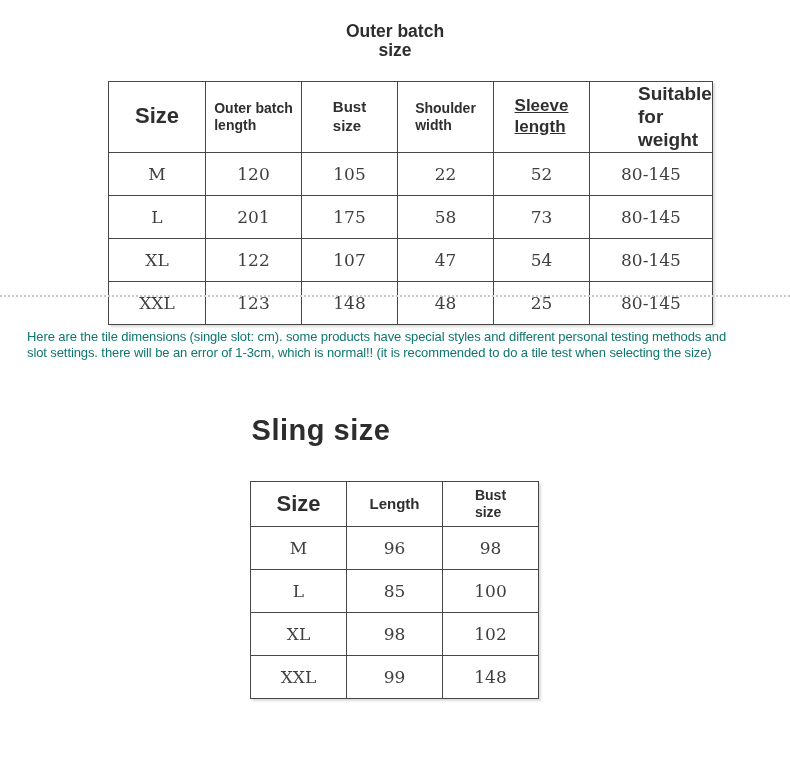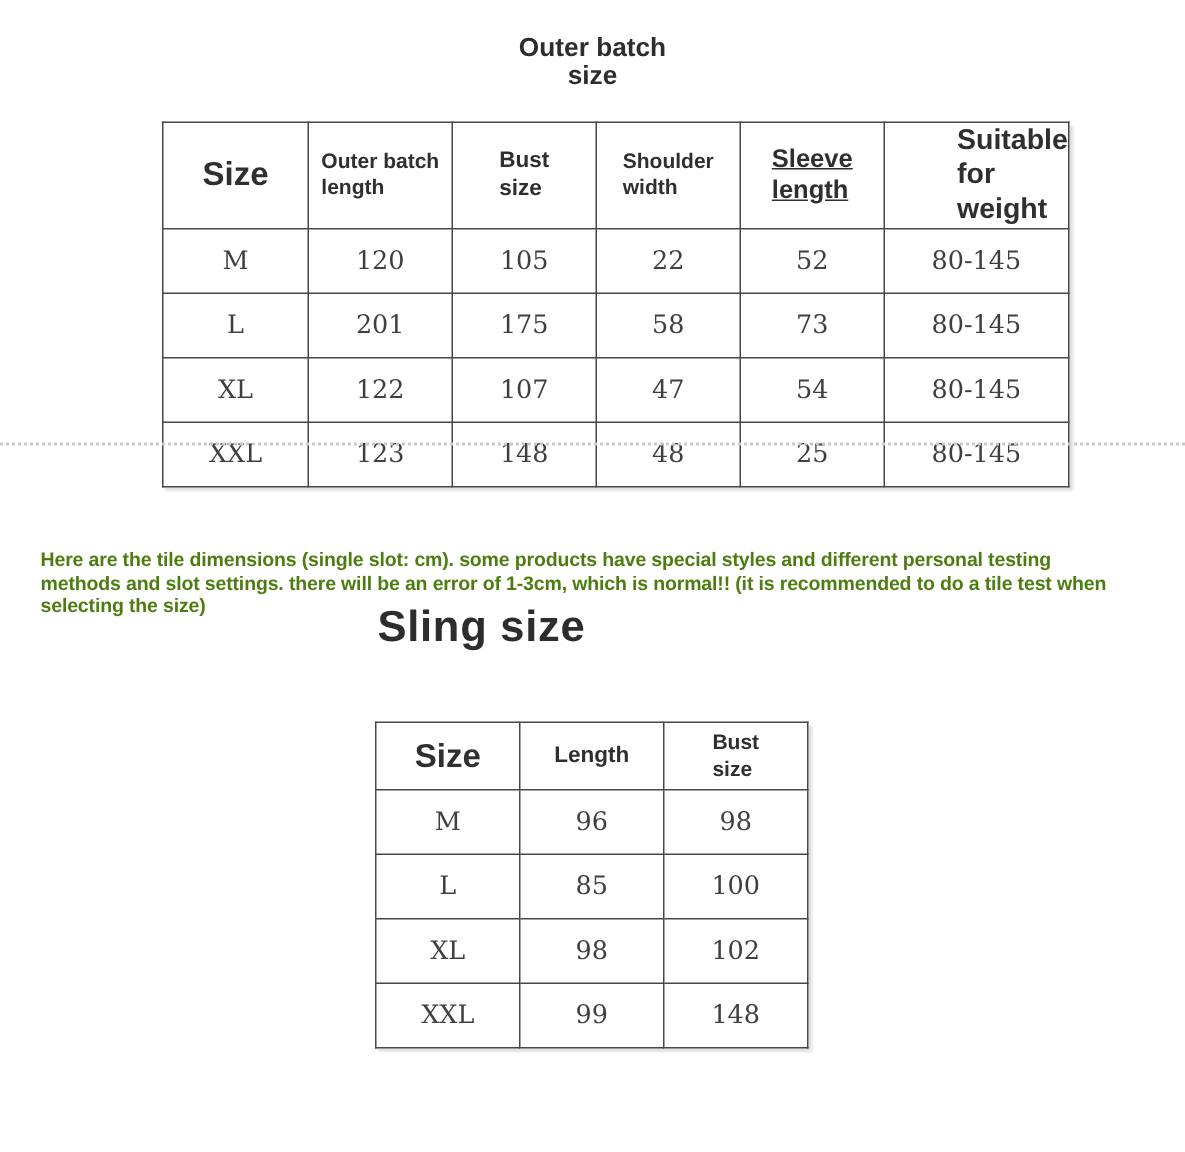--- a/index.html
+++ b/index.html
@@ -15,21 +15,21 @@
   .main-title {
     position: absolute;
     left: 0; top: 22px; width: 790px;
     text-align: center;
     font-size: 17.5px; line-height: 19px;
     font-weight: bold; color: #2d2d2d;
     white-space: pre-line;
   }
   .sling-title {
     position: absolute;
-    left: 0; top: 402px; width: 642px;
+    left: 0; top: 414px; width: 642px;
     text-align: center;
     font-size: 29px; line-height: 32px;
     font-weight: bold; color: #2d2d2d;
     letter-spacing: 0.5px;
   }
 
   
   table.size-table {
     position: absolute;
     border-collapse: collapse;
@@ -81,24 +81,23 @@
     position: absolute;
     left: 0; top: 295px; width: 790px; height: 0;
     border-top: 2px dotted #c9c9c9;
   }
 
   
   .note-text {
     position: absolute;
     left: 27px; top: 329px; width: 716px;
     font-size: 13px; line-height: 15.5px;
-    font-weight: bold;
-    color: #4d7c0f;
+    font-weight: normal;
+    color: #0f766e;
     letter-spacing: -0.1px;
-    margin-top: 36px;
   }
 </style>
 </head>
 <body>
 
 <div class="main-title">Outer batch
 size</div>
 
 <table class="size-table" id="outer-table">
   <colgroup>

